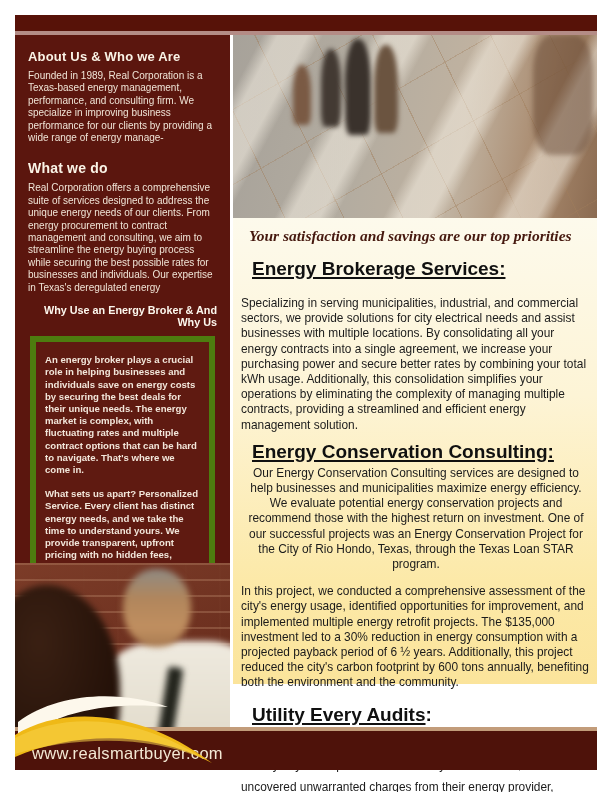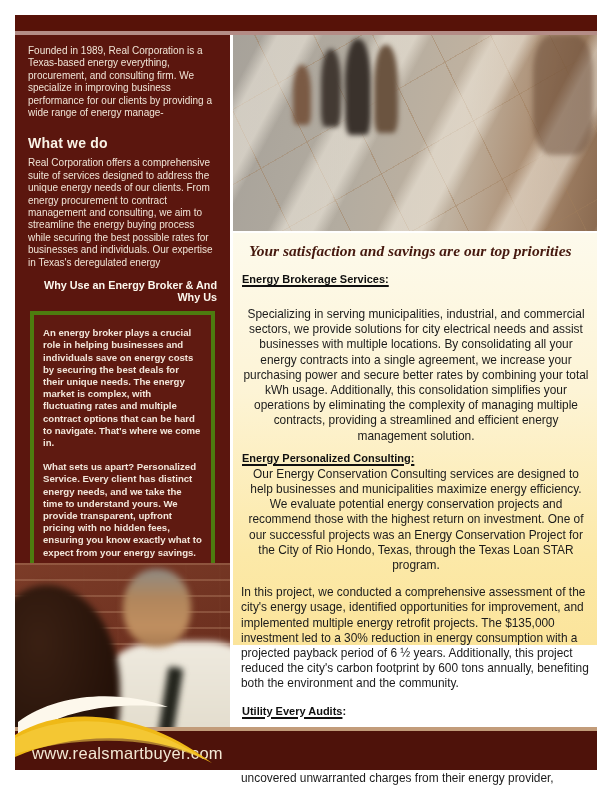--- a/index.html
+++ b/index.html
@@ -10,21 +10,21 @@
   .topbar{position:absolute;left:15px;top:15px;width:582px;height:16px;background:#571208;}
   .topstrip{position:absolute;left:15px;top:31px;width:582px;height:4px;background:#b48c86;}
 
   
   .sidebar{position:absolute;left:15px;top:35px;width:215px;height:696px;background:#5b160e;
            color:#f1e6d8;box-sizing:border-box;}
   .sb-inner{padding:10px 13px 0 13px;}
   .sb-title{font-size:13px;font-weight:600;color:#faf3e6;margin:4px 0 6px 0;letter-spacing:.2px;}
   .sb-body{font-size:10px;line-height:12.4px;margin:0 0 10px 0;color:#f0e4d6;}
   .sb-why{font-size:10.8px;font-weight:bold;color:#fdf8ee;text-align:right;margin:2px 0 8px 0;}
-  .broker-box{box-sizing:border-box;margin:0 2px;border:4px solid #4d7c0f;background:#5f1a11;
+  .broker-box{box-sizing:border-box;margin:0 2px;border:6px solid #4d7c0f;background:#5f1a11;
               padding:12px 9px 8px 9px;height:263px;overflow:hidden;}
   .broker-box p{font-size:9.6px;line-height:12.2px;font-weight:600;color:#f2e6da;margin:0 0 12px 0;}
 
   
   .photo-bottom{position:absolute;left:0;bottom:0;width:215px;height:168px;overflow:hidden;
     background:
       repeating-linear-gradient(180deg, rgba(190,140,110,.35) 0 2px, rgba(0,0,0,0) 2px 16px),
       repeating-linear-gradient(90deg, rgba(120,60,40,.25) 0 2px, rgba(0,0,0,0) 2px 34px),
       linear-gradient(160deg,#7c3c28 0%,#6e3120 55%,#5d2718 100%);}
   .pb-shape{position:absolute;filter:blur(3px);}
@@ -46,29 +46,29 @@
   .pt-streaks{position:absolute;inset:0;
       background:repeating-linear-gradient(118deg, rgba(242,236,224,0) 0 26px, rgba(244,238,226,.55) 40px 66px, rgba(242,236,224,0) 80px 96px);}
   .pt-fig{position:absolute;filter:blur(2.5px);border-radius:45% 45% 20% 20%;}
   .fig1{left:88px;top:14px;width:20px;height:78px;background:#433a33;}
   .fig2{left:112px;top:4px;width:26px;height:96px;background:#3a322c;}
   .fig3{left:141px;top:10px;width:24px;height:88px;background:#6b5440;}
   .fig4{left:60px;top:30px;width:18px;height:60px;background:#7a5a44;}
   .fig5{left:300px;top:0;width:60px;height:120px;background:rgba(90,60,40,.45);border-radius:30%;}
 
   
-  .panel{position:absolute;left:233px;top:233px;width:364px;height:412px;box-sizing:border-box;
+  .panel{position:absolute;left:233px;top:218px;width:364px;height:466px;box-sizing:border-box;
          background:linear-gradient(180deg,#fdfaec 0%,#fdf4d6 38%,#fce9a8 78%,#fbe49b 100%);}
   .tagline{margin:9px 0 0 16px;font-family:"Liberation Serif",serif;font-style:italic;
            font-weight:600;font-size:15.5px;color:#46190f;}
-  .panel h1{margin:13px 0 0 9px;font-size:11px;font-weight:bold;color:#101010;
+  .panel h1{margin:13px 0 0 19px;font-size:19px;font-weight:bold;color:#101010;
             text-decoration:underline;text-decoration-thickness:1.6px;text-underline-offset:2px;}
   .panel h1 .no-ul{text-decoration:none;display:inline-block;}
   .panel p{margin:12px 6px 0 8px;font-size:11.9px;line-height:15.2px;color:#1b1b1b;}
-  .panel p.first{margin-top:22px;text-align:center;}
+  .panel p.first{margin-top:16px;}
   .panel h1.tight{margin-top:8px;}
   .panel p.after-h{margin-top:3px;text-align:center;}
   .panel p.loose{line-height:22.4px;margin-top:6px;}
 
   
   .footer{position:absolute;left:15px;top:727px;width:582px;height:43px;box-sizing:border-box;
           background:#4e120a;border-top:4px solid #c29c7a;}
   .footer .url{position:absolute;left:17px;top:13px;font-size:16.5px;color:#f3e8d4;letter-spacing:.3px;}
 
   .swoosh{position:absolute;left:10px;top:650px;width:230px;height:130px;z-index:5;pointer-events:none;}
@@ -76,21 +76,22 @@
 </head>
 <body>
 
 <div class="page">
 
   <div class="topbar"></div>
   <div class="topstrip"></div>
 
   <aside class="sidebar">
     <div class="sb-inner">
-      <p class="sb-body">Founded in 1989, Real Corporation is a Texas-based energy everything, procurement, and consulting firm. We specialize in improving business performance for our clients by providing a wide range of energy manage-</p>
+      <div class="sb-title">About Us  &amp;  Who we Are</div>
+      <p class="sb-body">Founded in 1989, Real Corporation is a Texas-based energy management, performance, and consulting firm. We specialize in improving business performance for our clients by providing a wide range of energy manage-</p>
 
       <div class="sb-title" style="font-size:14px;margin-top:16px;">What we do</div>
       <p class="sb-body">Real Corporation offers a comprehensive suite of services designed to address the unique energy needs of our clients. From energy procurement to contract management and consulting, we aim to streamline the energy buying process while securing the best possible rates for businesses and individuals. Our expertise in Texas's deregulated energy</p>
 
       <div class="sb-why">Why Use an Energy Broker &amp;  And Why  Us</div>
 
       <div class="broker-box">
         <p>An energy broker plays a crucial role in helping businesses and individuals save on energy costs by securing the best deals for their unique needs. The energy market is complex, with fluctuating rates and multiple contract options that can be hard to navigate. That's where we come in.</p>
         <p>What sets us apart? Personalized Service. Every client has distinct energy needs, and we take the time to understand yours. We provide transparent, upfront pricing with no hidden fees, ensuring you know exactly what to expect from your energy savings.</p>
       </div>
@@ -112,21 +113,21 @@
     <div class="pt-fig fig3"></div>
     <div class="pt-fig fig5"></div>
   </div>
 
   <section class="panel">
     <div class="tagline">Your satisfaction and savings are our top priorities</div>
 
     <h1>Energy Brokerage Services:</h1>
     <p class="first">Specializing in serving municipalities, industrial, and commercial sectors, we provide solutions for city electrical needs and assist businesses with multiple locations. By consolidating all your energy contracts into a single agreement, we increase your purchasing power and secure better rates by combining your total kWh usage. Additionally, this consolidation simplifies your operations by eliminating the complexity of managing multiple contracts, providing a streamlined and efficient energy management solution.</p>
 
-    <h1 class="tight">Energy Personalized Consulting:</h1>
+    <h1 class="tight">Energy Conservation Consulting:</h1>
     <p class="after-h">Our Energy Conservation Consulting services are designed to help businesses and municipalities maximize energy efficiency. We evaluate potential energy conservation projects and recommend those with the highest return on investment. One of our successful projects was an Energy Conservation Project for the City of Rio Hondo, Texas, through the Texas Loan STAR program.</p>
     <p>In this project, we conducted a comprehensive assessment of the city's energy usage, identified opportunities for improvement, and implemented multiple energy retrofit projects. The $135,000 investment led to a 30% reduction in energy consumption  with a projected payback period of 6 ½ years. Additionally, this project reduced the city's carbon footprint by 600 tons annually, benefiting both the environment and the community.</p>
 
     <h1><span>Utility Every Audits</span><span class="no-ul">:</span></h1>
     <p class="loose">We also offer Utility Energy Audits to ensure accurate billing and identify any discrepancies. For the City of Rio Hondo, we uncovered unwarranted charges from their energy provider, resulting in a $10,961.66</p>
   </section>
 
   <footer class="footer">
     <span class="url">www.realsmartbuyer.com</span>
   </footer>

